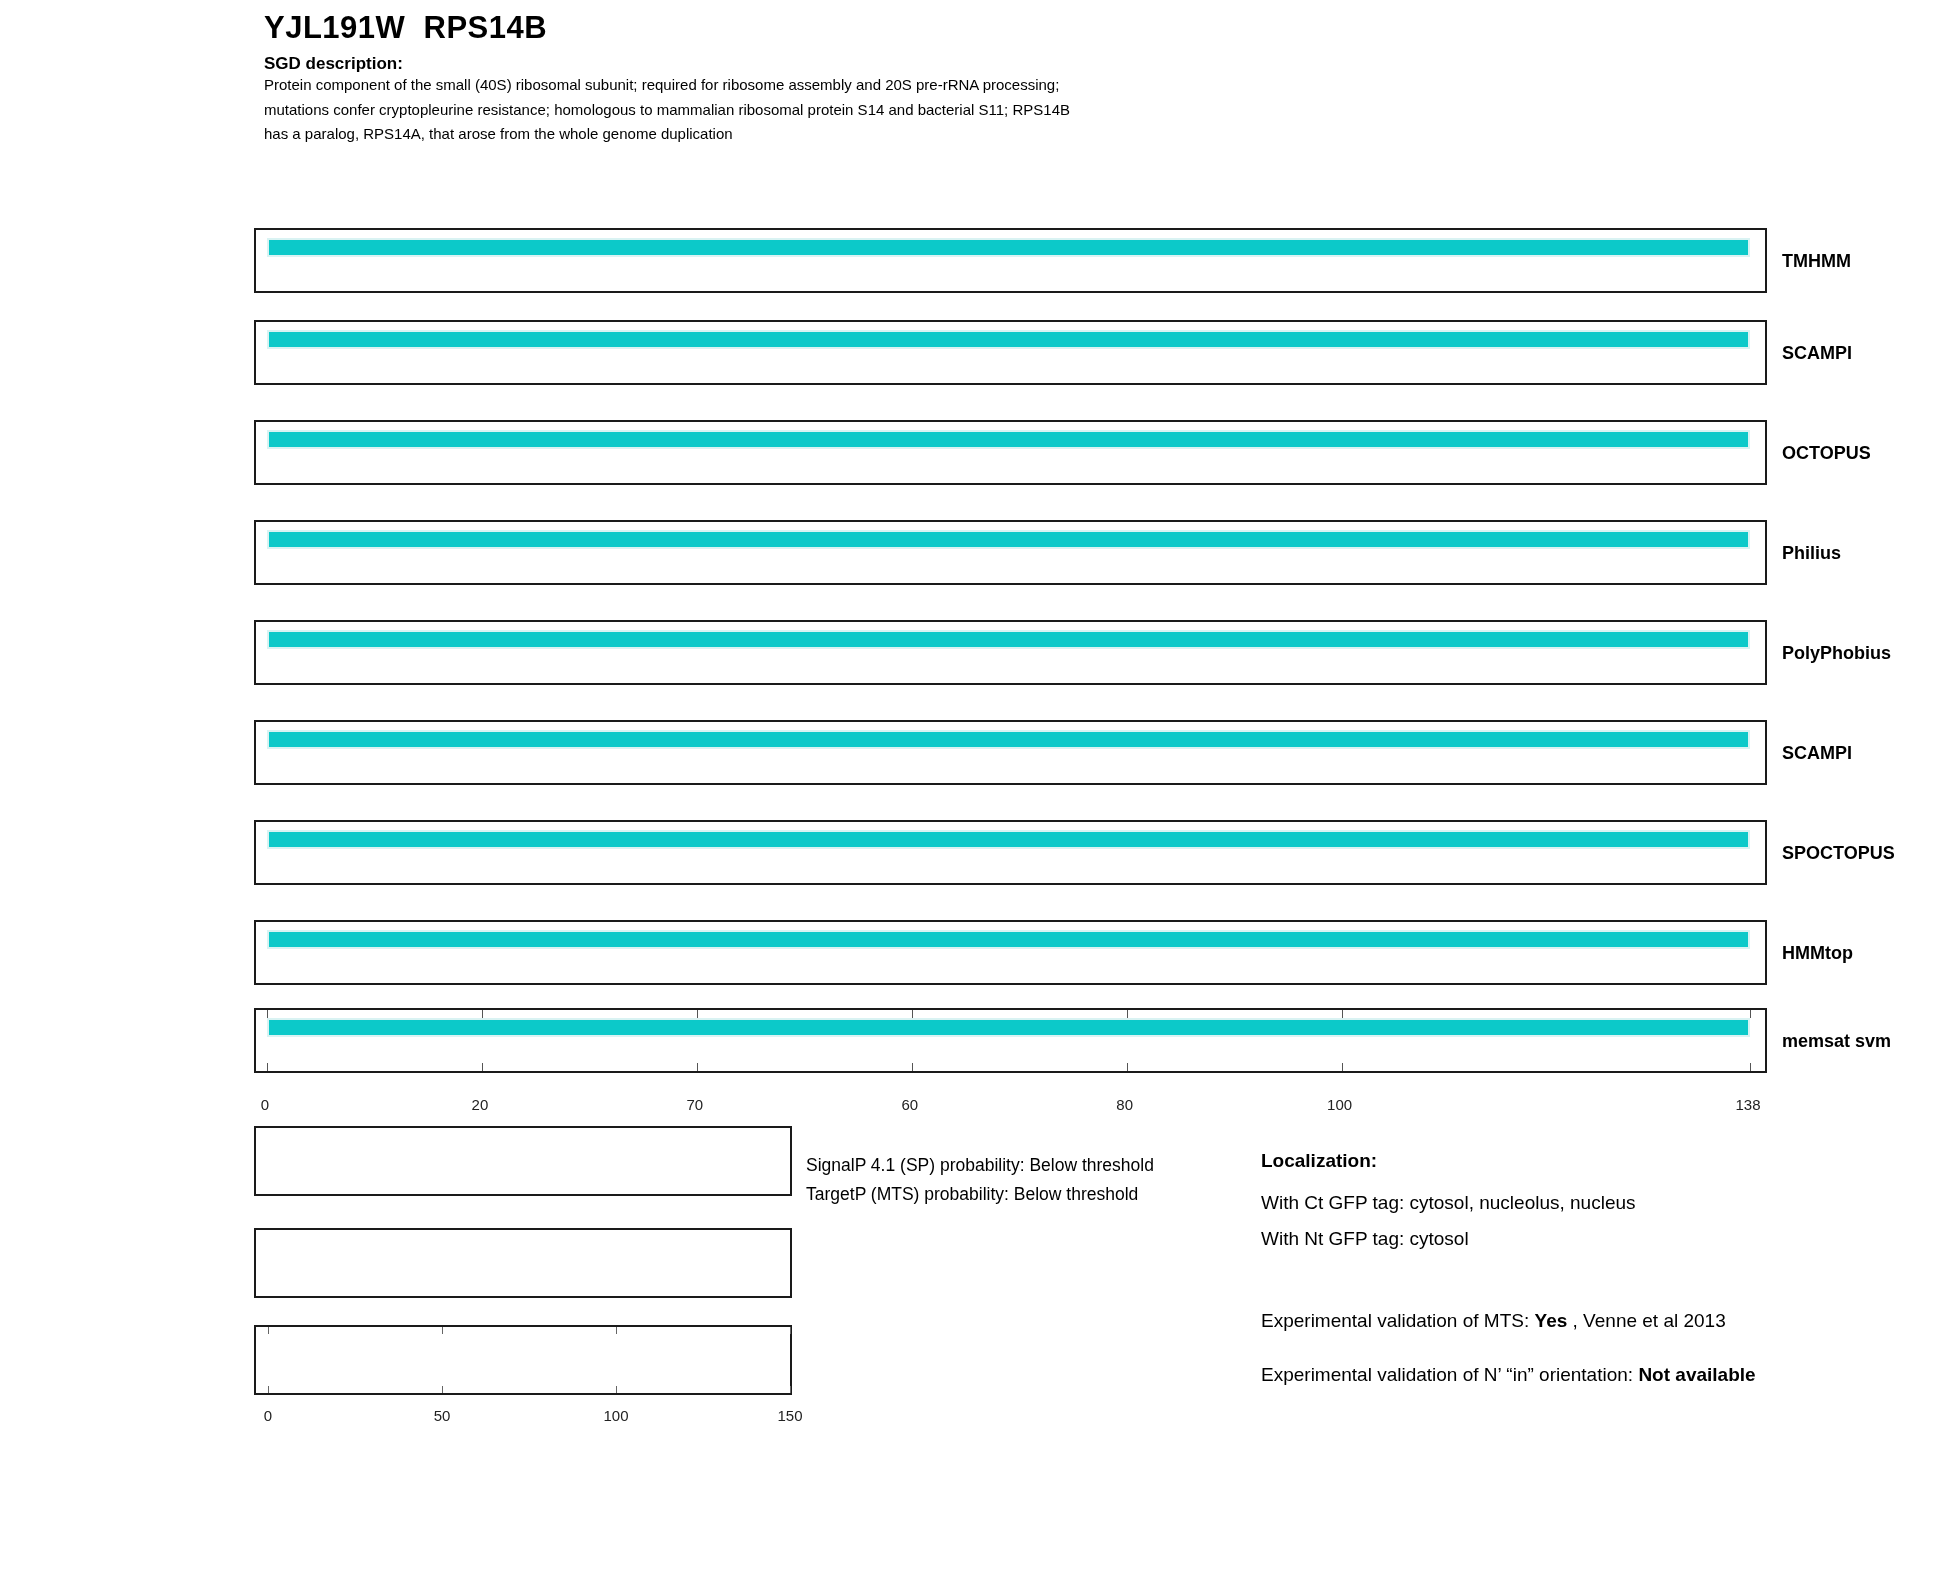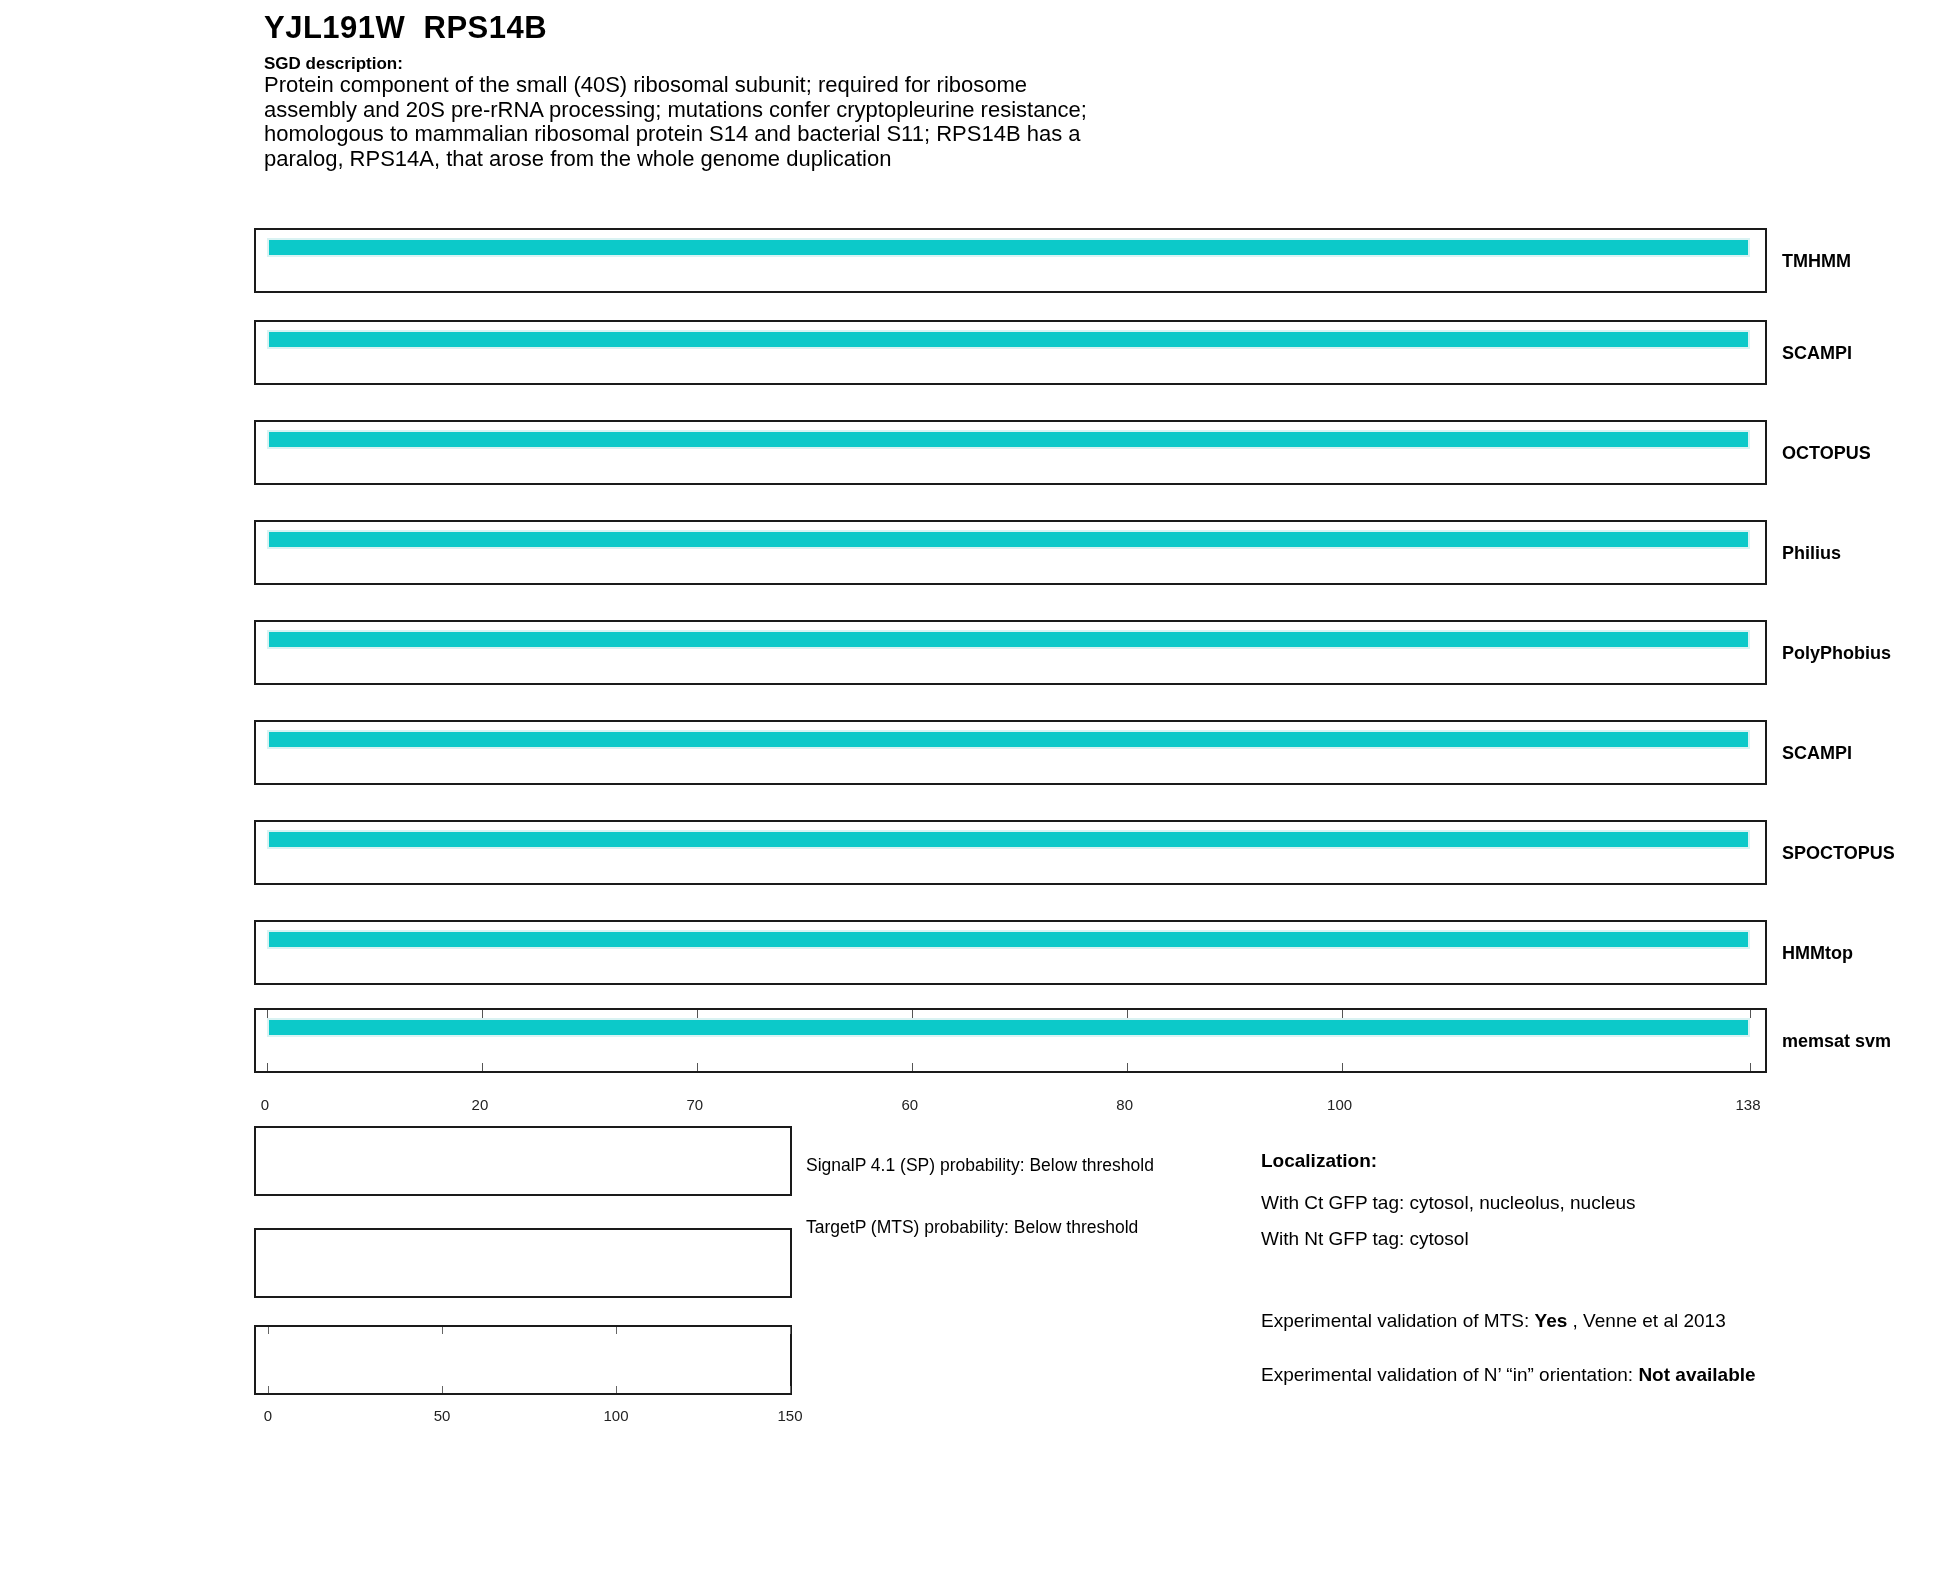--- a/index.html
+++ b/index.html
@@ -6,21 +6,21 @@
   html,body { background:#ffffff; }
   .page {
     position:relative; width:1950px; height:1573px; background:#ffffff;
     font-family:"Liberation Sans","DejaVu Sans",sans-serif; color:#000;
     overflow:hidden;
   }
 
   
   .title { position:absolute; left:264px; top:10px; font-size:31px; font-weight:bold; white-space:pre; letter-spacing:0.5px; }
   .sgd-label { position:absolute; left:264px; top:54px; font-size:17px; font-weight:bold; }
-  .description { position:absolute; left:264px; top:73px; width:832px; font-size:22px; line-height:24.5px; }
+  .description { position:absolute; left:264px; top:73px; width:832px; font-size:15px; line-height:24.5px; }
 
   
   .legend { position:absolute; left:1332px; top:6px; }
   .legend-heading { font-size:20px; font-weight:bold; line-height:31px; }
   .legend-item { font-size:20px; font-weight:bold; line-height:31px; white-space:nowrap; }
 
   
   .tracks { position:absolute; left:254px; top:220px; width:1513px; }
   .track-row { position:absolute; left:0; width:100%; height:65px; }
   .track-box { position:absolute; left:0; top:0; width:1513px; height:65px; border:2px solid #1a1a1a; background:#fff; }
@@ -170,21 +170,21 @@
   </div>
 
   <div class="panel-box" style="top:1126px">
     <div class="panel-scale"></div>
   </div>
   <div class="panel-label" style="top:1150px">SignalP 4.1 (SP) probability: Below threshold</div>
 
   <div class="panel-box" style="top:1228px">
     <div class="panel-scale"></div>
   </div>
-  <div class="panel-label" style="top:1212px">TargetP (MTS) probability: Below threshold</div>
+  <div class="panel-label" style="top:1179px">TargetP (MTS) probability: Below threshold</div>
 
   <div class="panel-box" style="top:1325px">
     <div class="panel-scale">
         <i class="tk t" style="left: 0%;"></i>
         <i class="tk b" style="left: 0%;"></i>
         <i class="tk t" style="left: 33.3333%;"></i>
         <i class="tk b" style="left: 33.3333%;"></i>
         <i class="tk t" style="left: 66.6667%;"></i>
         <i class="tk b" style="left: 66.6667%;"></i>
         <i class="tk t" style="left: 100%;"></i>

